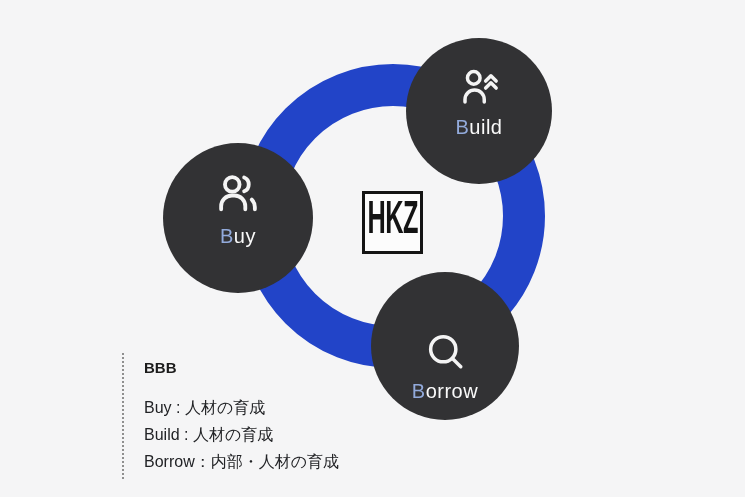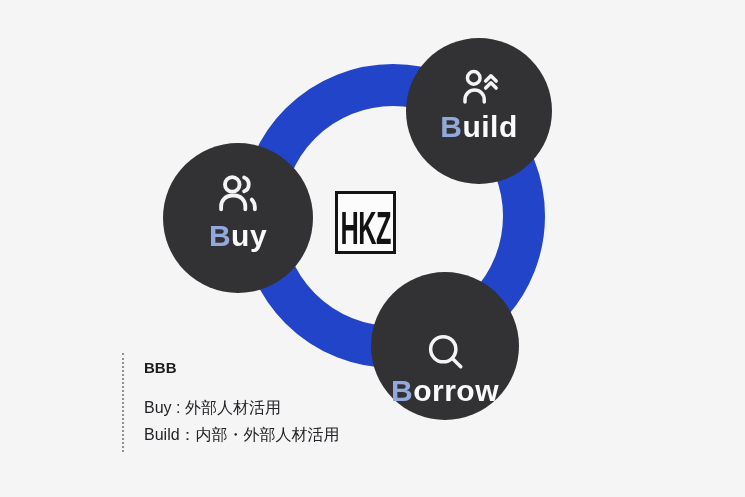--- a/index.html
+++ b/index.html
@@ -24,33 +24,33 @@
     padding-bottom:14px;
     box-sizing:border-box;
   }
   .node-buy{left:163px;top:143px;width:150px;height:150px;}
   .node-build{left:406px;top:38px;width:146px;height:146px;}
   .node-borrow{left:371px;top:272px;width:148px;height:148px;justify-content:flex-end;}
   .node .icon{display:block;}
   .node .icon svg{display:block;stroke:#f4f4f4;fill:none;stroke-width:2;stroke-linecap:round;stroke-linejoin:round;}
   .node .label{
     margin-top:4px;
-    font-size:30px;font-weight:700;
+    font-size:20px;font-weight:400;
     color:var(--labelc,#fafafa);
     letter-spacing:.5px;
     line-height:30px;
   }
   .node .label .accent{color:var(--accent,#92aadb);}
   .logo{
-    position:absolute;left:335px;top:191px;
+    position:absolute;left:362px;top:191px;
     width:61px;height:63px;
     box-sizing:border-box;
     border:3px solid var(--logo-border,#141414);
     background:var(--logo-bg,#fcfcfc);
-    display:flex;align-items:flex-end;justify-content:center;
+    display:flex;align-items:flex-start;justify-content:center;
     overflow:hidden;
   }
   .logo span{
     font-weight:700;font-size:46px;line-height:1;
     color:var(--logo-ink,#131313);
     letter-spacing:-1px;
     transform:scaleX(.55);
     transform-origin:center;
     white-space:nowrap;
   }
@@ -110,17 +110,18 @@
     </span>
     <span class="label"><span class="accent">B</span><span>orrow</span></span>
   </div>
 
   <div class="logo">
     <span>HKZ</span>
   </div>
 
   <div class="legend">
     <div class="legend-title">BBB</div>
-    <div class="legend-item">Buy : 外部人材活用</div>
-    <div class="legend-item">Build：内部・外部人材活用</div>
+    <div class="legend-item">Buy : 人材の育成</div>
+    <div class="legend-item">Build : 人材の育成</div>
+    <div class="legend-item">Borrow：内部・人材の育成</div>
   </div>
 
 </div>
 
 </body></html>

